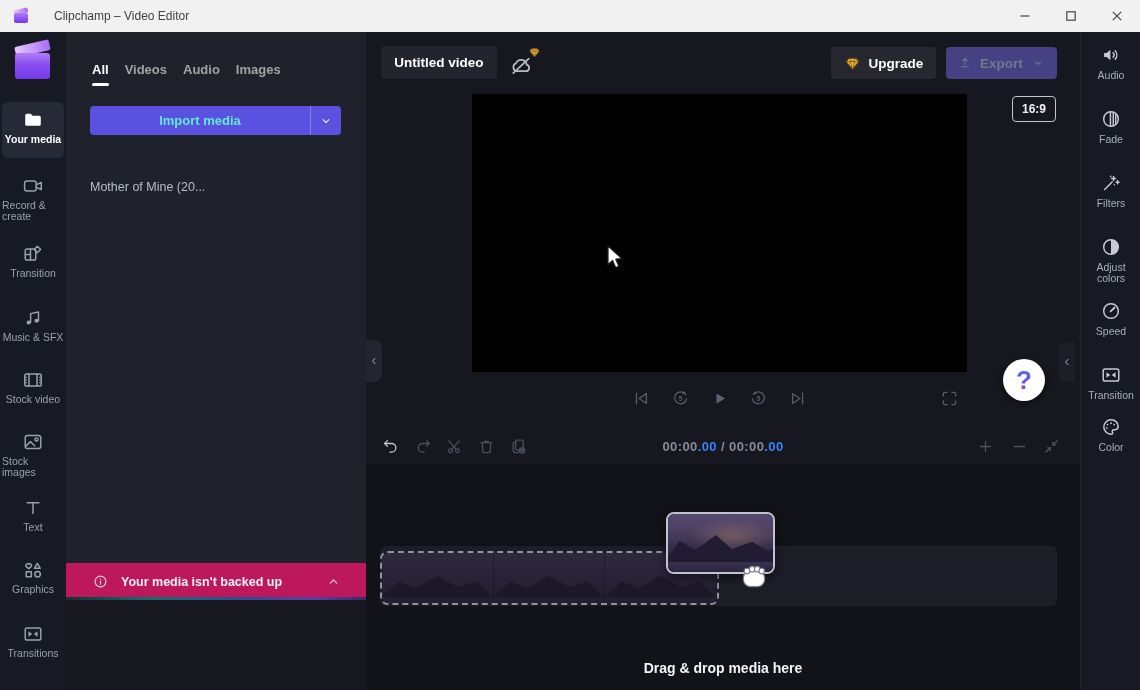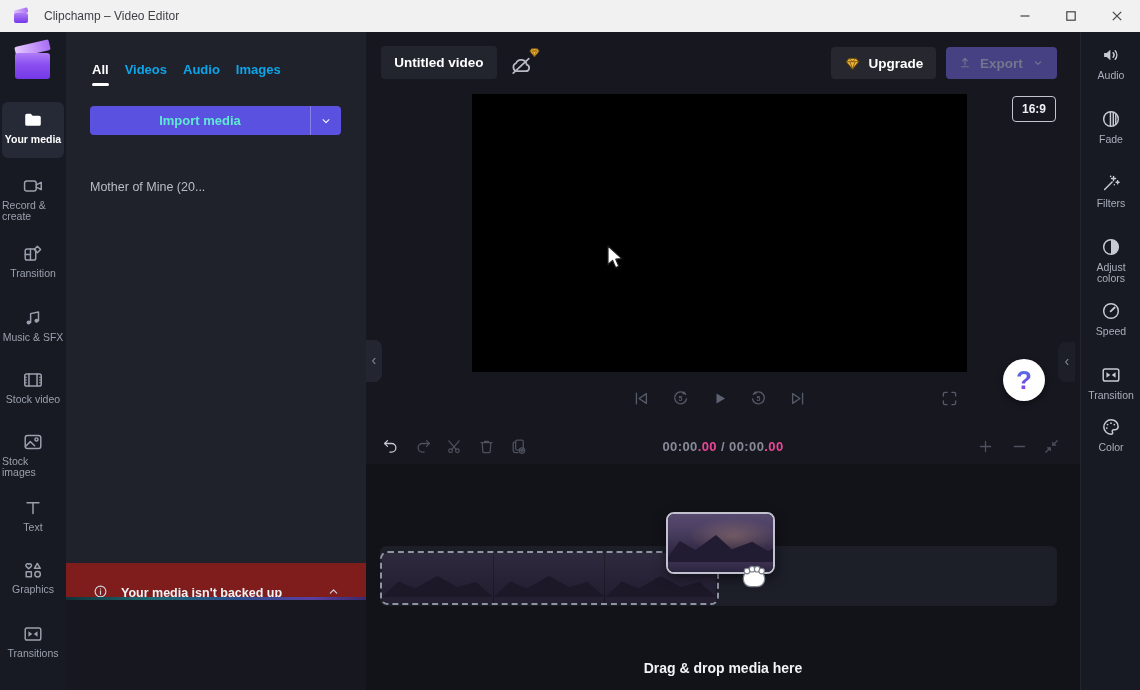--- a/index.html
+++ b/index.html
@@ -3,21 +3,21 @@
 <meta charset="utf-8">
 <style>
   * { margin:0; padding:0; box-sizing:border-box; }
   html,body { width:1140px; height:690px; overflow:hidden; background:#0d0e14;
     font-family:"Liberation Sans", sans-serif; }
   .screen { position:relative; width:1140px; height:690px; }
 
   
   .titlebar { position:absolute; top:0; left:0; right:0; height:32px; background:#f1f1f2;
     display:flex; align-items:center; justify-content:space-between; }
-  .tb-left { display:flex; align-items:center; gap:14px; padding-left:13px; }
+  .tb-left { display:flex; align-items:center; gap:24px; padding-left:13px; }
   .tb-logo { position:relative; width:17px; height:15px; }
   .tb-logo .flap { position:absolute; top:0; left:1px; width:14px; height:5px; border-radius:1px;
     background:linear-gradient(90deg,#e3c4fb,#a76cf4); transform:rotate(-14deg); }
   .tb-logo .bodyp { position:absolute; top:4px; left:1px; width:14px; height:10px; border-radius:2px;
     background:linear-gradient(180deg,#b07cf7,#7438e8); }
   .tb-title { font-size:12px; color:#3f3f44; }
   .tb-controls { display:flex; height:32px; }
   .tb-btn { width:46px; height:32px; display:flex; align-items:center; justify-content:center; color:#444; }
   .tb-btn svg { width:12px; height:12px; stroke:#444; stroke-width:1.2; fill:none; }
 
@@ -36,21 +36,21 @@
     color:#9aa0ad; cursor:pointer; }
   .rail-item svg { width:22px; height:22px; stroke:currentColor; fill:none; stroke-width:1.6;
     stroke-linecap:round; stroke-linejoin:round; flex:none; }
   .rail-item .lbl { font-size:10.5px; line-height:11px; text-align:left; }
   .rail-item.active { background:#262936; color:#ffffff; }
   .rail-item.active .lbl { font-weight:bold; }
 
   
   .media-panel { position:absolute; left:66px; top:0; width:300px; height:568px; background:#1f212b;text-decoration:underline; }
   .tabs { position:absolute; top:30px; left:26px; display:flex; gap:16px; }
-  .tab { font-size:13px; font-weight:600; color:#0ea5e9; padding-bottom:9px; position:relative; cursor:pointer; }
+  .tab { font-size:13px; font-weight:600; color:#a3a3a3; padding-bottom:9px; position:relative; cursor:pointer; }
   .tab.active { color:#ffffff; font-weight:bold; }
   .tab.active::after { content:""; position:absolute; left:0; right:0; bottom:0; height:3px;
     border-radius:2px; background:#ffffff; }
   .import-split { position:absolute; top:74px; left:24px; width:251px; height:29px; display:flex;
     border-radius:4px; overflow:hidden; }
   .import-main { flex:1; background:#5b51e0; border:none; color:#5eead4; font-weight:bold; font-size:13px;
     font-family:inherit; cursor:pointer; }
   .import-caret { width:31px; background:#5b51e0; border:none; border-left:1px solid #8a80ec;
     display:flex; align-items:center; justify-content:center; cursor:pointer; }
   .import-caret svg { width:14px; height:14px; stroke:#fff; stroke-width:1.8; fill:none;
@@ -63,22 +63,22 @@
   .thumb .fig2 { position:absolute; left:68px; top:6px; width:20px; height:56px; border-radius:7px 7px 0 0;
     background:linear-gradient(180deg,#b9c0c6,#8893a0 55%,#60697a); }
   .thumb .fig3 { position:absolute; left:52px; top:26px; width:22px; height:36px; border-radius:6px;
     background:linear-gradient(180deg,#4e565e,#363d47); }
   .thumb .bench { position:absolute; left:38px; top:22px; width:52px; height:12px;
     background:#6f7d85; opacity:.6; }
   .thumb .shade { position:absolute; inset:0; background:linear-gradient(180deg,rgba(0,0,0,.25) 0%,transparent 30%,transparent 55%,rgba(0,0,0,.55) 100%); }
   .duration { position:absolute; left:6px; bottom:4px; font-size:12px; font-weight:bold; color:#fff;
     text-shadow:0 1px 2px rgba(0,0,0,.8); }
   .clip-title { margin-top:8px; font-size:12.5px; color:#b9bdc8; white-space:nowrap; }
-  .backup-banner { position:absolute; left:0; bottom:0; width:300px; height:37px; background:#7f1d1d;
-    display:flex; align-items:flex-end; cursor:pointer; }
+  .backup-banner { position:absolute; left:0; bottom:0; width:300px; height:37px; background:#be185d;
+    display:flex; align-items:center; cursor:pointer; }
   .backup-banner svg { width:17px; height:17px; stroke:#d2d5dd; stroke-width:1.6; fill:none;
     stroke-linecap:round; stroke-linejoin:round; }
   .bb-info { margin-left:26px; }
   .bb-text { margin-left:12px; font-size:12.5px; font-weight:bold; color:#f1f2f5; flex:1; }
   .bb-chevron { margin-right:24px; }
   .bb-strip { position:absolute; left:0; bottom:0; width:300px; height:3px;
     background:linear-gradient(90deg,#123238 0%,#1d6a72 28%,#2d4e8e 58%,#5a3f9e 82%,#3a2a6a 100%); }
 
   
   .main { position:absolute; left:366px; top:0; width:714px; height:556px; background:#16171f; }
@@ -125,21 +125,21 @@
   .collapse-right { left:692px; top:310px; width:17px; height:40px; background:#1c1e28; border-radius:8px 0 0 8px; }
 
   
   .tl-toolbar { position:absolute; left:0; top:398px; width:714px; height:34px; }
   .tool-ic { position:absolute; top:7px; width:19px; height:19px; color:#4d515e; cursor:pointer; }
   .tool-ic svg { width:19px; height:19px; stroke:currentColor; fill:none; stroke-width:1.6;
     stroke-linecap:round; stroke-linejoin:round; }
   .tool-ic.bright { color:#c5c8d1; }
   .time-display { position:absolute; left:0; width:714px; top:9px; text-align:center;
     font-size:13px; font-weight:bold; letter-spacing:.4px; color:#878b98; }
-  .time-display .dim { color:#ec4899; }
+  .time-display .dim { color:#3b82f6; }
 
   
   .tl-body { position:absolute; left:0; top:432px; width:714px; height:226px; background:#121219; }
   .track { position:absolute; left:14px; top:82px; width:677px; height:60px; background:#1c1e28; border-radius:6px; }
   .dropzone { position:absolute; left:14px; top:87px; width:339px; height:54px;
     border:2px dashed #8f93a2; border-radius:8px; overflow:hidden; display:flex; }
   .dz-tile { flex:1; position:relative; background:linear-gradient(180deg,#2e2a3d 0%,#272236 55%,#211d2f 100%);
     border-right:1px solid rgba(0,0,0,.25); }
   .dz-tile::after { content:""; position:absolute; left:0; right:0; bottom:12%; height:48%; background:#1c1828;
     clip-path:polygon(0 100%,15% 35%,30% 65%,50% 12%,68% 58%,85% 38%,100% 100%); }

